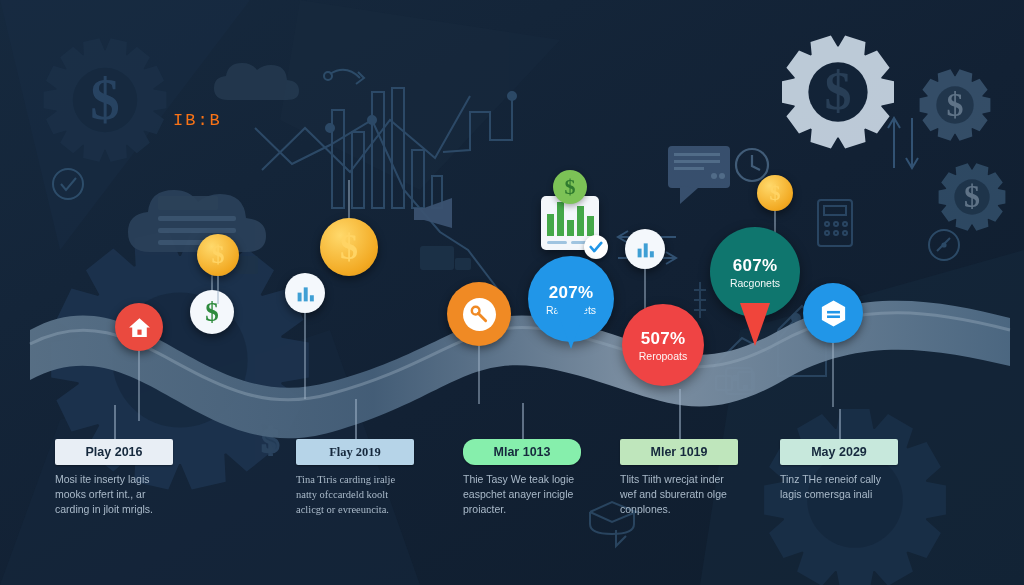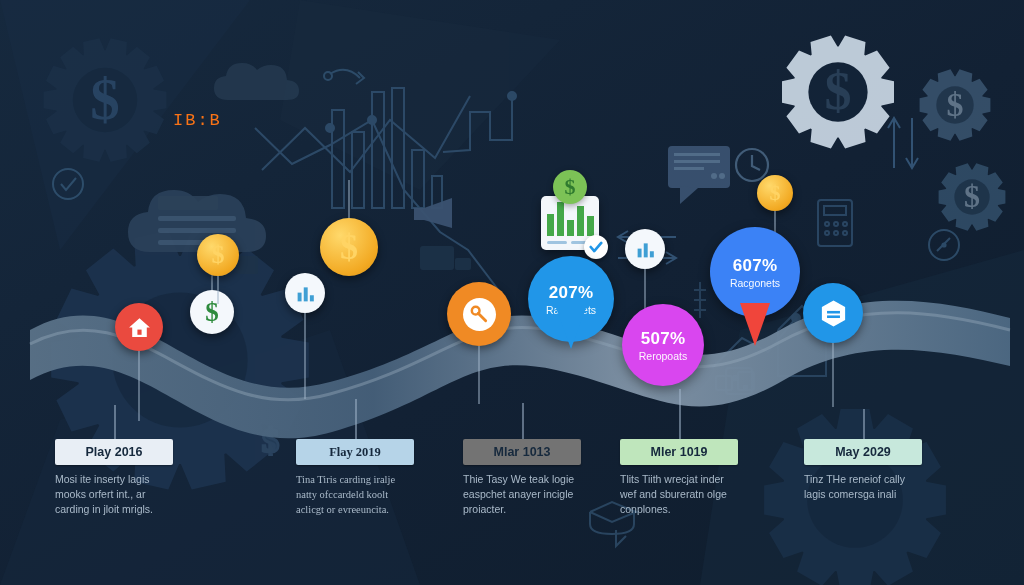--- a/index.html
+++ b/index.html
@@ -347,55 +347,55 @@
 
   <div id="pins">
       <div class="pin" style="left: 528px; top: 236px; width: 86px; height: 86px;">
         <div class="bulb" style="width: 86px; height: 86px; background: rgb(33, 150, 232); margin-top: 20px;">
           <div class="pct">207%</div>
           <div class="cap">Racgonets</div>
         </div>
         <div class="tail" style="border-top: 41px solid rgb(33, 150, 232);"></div>
       </div>
       <div class="pin" style="left: 622px; top: 304px; width: 82px; height: 82px;">
-        <div class="bulb" style="width: 82px; height: 82px; background: #d946ef; align-items: center;">
+        <div class="bulb" style="width: 82px; height: 82px; background: #ef4444; align-items: center;">
           <div class="pct">507%</div>
           <div class="cap">Reropoats</div>
         </div>
       </div>
       <div class="pin" style="left: 710px; top: 227px; width: 90px; height: 90px;">
-        <div class="bulb" style="width: 90px; height: 90px; background: #3b82f6;">
+        <div class="bulb" style="width: 90px; height: 90px; background: #0f766e;">
           <div class="pct">607%</div>
           <div class="cap">Racgonets</div>
         </div>
         <div class="tail" style="border-top: 43px solid rgb(240, 69, 59);"></div>
       </div>
     </div>
 
   <div id="milestones">
       <div class="ms" style="left: 55px; top: 402px;">
         <div class="stem" style="height: 34px;"></div>
         <div class="chip" style="background: rgb(232, 238, 245);">Play 2016</div>
         <div class="desc">Mosi ite inserty lagis mooks orfert int., ar carding in jloit mrigls.</div>
       </div>
       <div class="ms" style="left: 296px; top: 402px; font-family: Liberation Serif, serif;">
         <div class="stem" style="height: 40px;"></div>
         <div class="chip" style="background: rgb(182, 212, 232);">Flay 2019</div>
         <div class="desc">Tina Tiris carding iralje natty ofccardeld koolt aclicgt or evreeuncita.</div>
       </div>
       <div class="ms" style="left: 463px; top: 402px;">
         <div class="stem" style="height: 36px;"></div>
-        <div class="chip" style="background: #737373;">Mlar 1013</div>
+        <div class="chip" style="background: #86efac; border-radius: 12px;">Mlar 1013</div>
         <div class="desc">Thie Tasy We teak logie easpchet anayer incigle proiacter.</div>
       </div>
       <div class="ms" style="left: 620px; top: 402px;">
         <div class="stem" style="height: 50px;"></div>
         <div class="chip" style="background: rgb(191, 230, 188);">Mler 1019</div>
         <div class="desc">Tlits Tiith wrecjat inder wef and sbureratn olge conplones.</div>
       </div>
-      <div class="ms" style="left: 804px; top: 402px;">
+      <div class="ms" style="left: 780px; top: 402px;">
         <div class="stem" style="height: 30px;"></div>
         <div class="chip" style="background: rgb(199, 232, 220);">May 2029</div>
         <div class="desc">Tinz THe reneiof cally lagis comersga inali</div>
       </div>
     </div>
 
 </div>
 
 </body></html>

